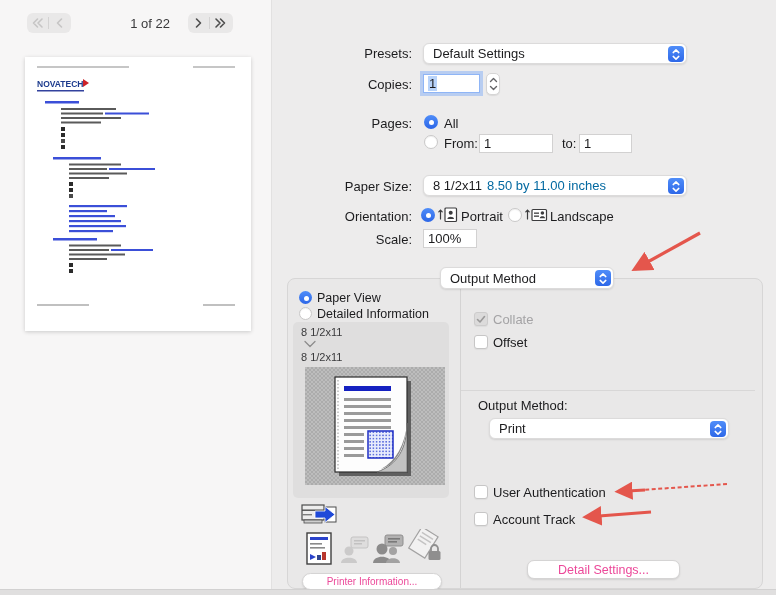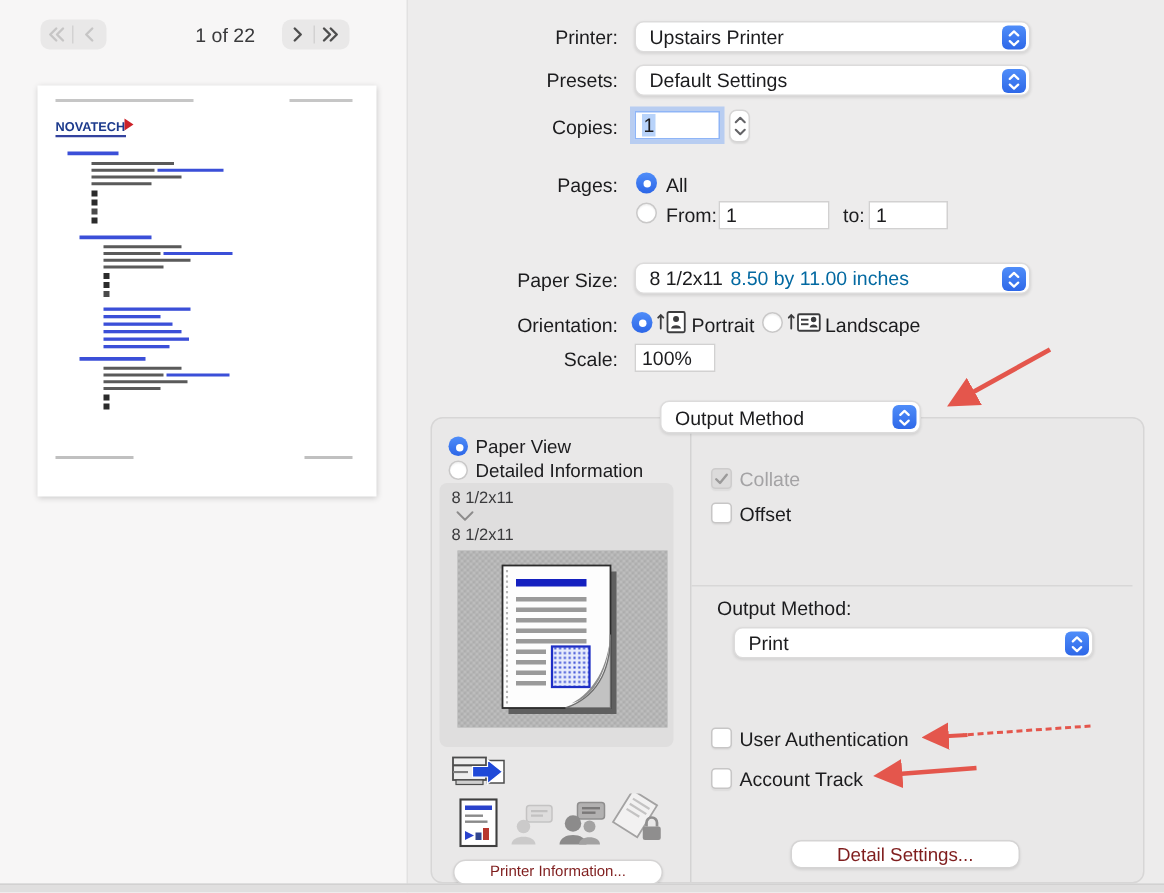--- a/index.html
+++ b/index.html
@@ -44,21 +44,21 @@
 
   .inner-box { position:absolute; left:293px; top:322px; width:156px; height:176px; background:#dfdede; border-radius:5px; }
   .small-txt { position:absolute; font-size:11px; color:#3a3a3c; }
   .paper-check { position:absolute; left:305px; top:367px; width:140px; height:118px;
      background-color:#bdbdbd;
      background-image:linear-gradient(45deg,#acacac 25%,transparent 25%,transparent 75%,#acacac 75%),
                       linear-gradient(45deg,#acacac 25%,transparent 25%,transparent 75%,#acacac 75%);
      background-size:4px 4px; background-position:0 0,2px 2px;
      display:flex; align-items:center; justify-content:center; }
 
-  .pill-btn { position:absolute; background:#fff; border:1px solid #d5d4d4; border-radius:7px; box-shadow:0 1px 2px rgba(0,0,0,0.10); display:flex; align-items:center; justify-content:center; color:#7f1d1d; }
+  .pill-btn { position:absolute; background:#fff; border:1px solid #d5d4d4; border-radius:7px; box-shadow:0 1px 2px rgba(0,0,0,0.10); display:flex; align-items:center; justify-content:center; color:#ec4899; }
   .btn-printer-info { left:302px; top:573px; width:140px; height:17px; font-size:10px; border-radius:9px; }
   .btn-detail { left:527px; top:560px; width:153px; height:19px; font-size:12.5px; }
 
   .panel-select { position:absolute; left:440px; top:267px; width:174px; height:22px; z-index:20; }
 
   .arrows-overlay { position:absolute; left:0; top:0; width:776px; height:595px; z-index:40; pointer-events:none; }
 
   .bottom-strip { position:absolute; left:0; top:589px; width:776px; height:6px; background:#e0dfdf; border-top:1px solid #d2d1d1; }
 
   .dim { color:#a4a3a5; }
@@ -145,29 +145,20 @@
         <rect x="44" y="201" width="38" height="2" fill="#5a5a5a"></rect>
         <rect x="44" y="206" width="4" height="4" fill="#2b2b2b"></rect>
           <rect x="44" y="212" width="4" height="4" fill="#2b2b2b"></rect>
 
         <rect x="12" y="247" width="52" height="2" fill="#c0c0c0"></rect>
         <rect x="178" y="247" width="32" height="2" fill="#c0c0c0"></rect>
       </svg>
     </div>
   </div>
 
-  <div class="rlbl" style="top:17px;">Printer:</div>
-  <div class="dropdown" style="left:423px; top:14px; width:264px;">
-    <span>Upstairs Printer</span>
-    <span class="dd-stepper">
-      <svg width="10" height="13" viewBox="0 0 10 13">
-          <path d="M2.2,4.6 L5,1.9 L7.8,4.6 M2.2,8.4 L5,11.1 L7.8,8.4" fill="none" stroke="#fff" stroke-width="1.5" stroke-linecap="round" stroke-linejoin="round"></path>
-        </svg>
-    </span>
-  </div>
 
   <div class="rlbl" style="top:46px;">Presets:</div>
   <div class="dropdown" style="left:423px; top:43px; width:264px;">
     <span>Default Settings</span>
     <span class="dd-stepper">
       <svg width="10" height="13" viewBox="0 0 10 13">
           <path d="M2.2,4.6 L5,1.9 L7.8,4.6 M2.2,8.4 L5,11.1 L7.8,8.4" fill="none" stroke="#fff" stroke-width="1.5" stroke-linecap="round" stroke-linejoin="round"></path>
         </svg>
     </span>
   </div>

